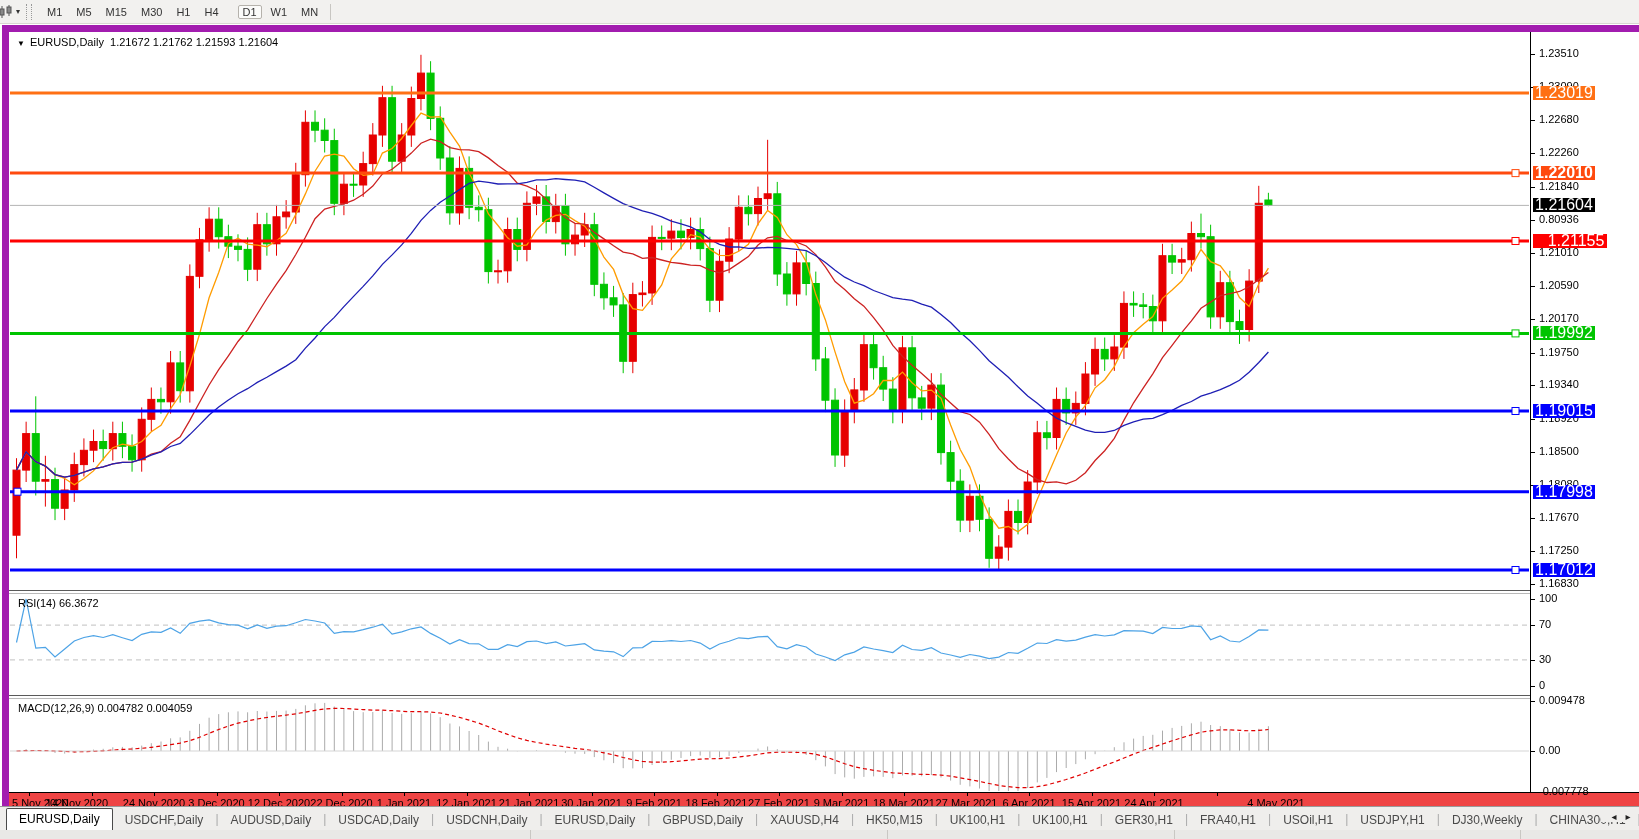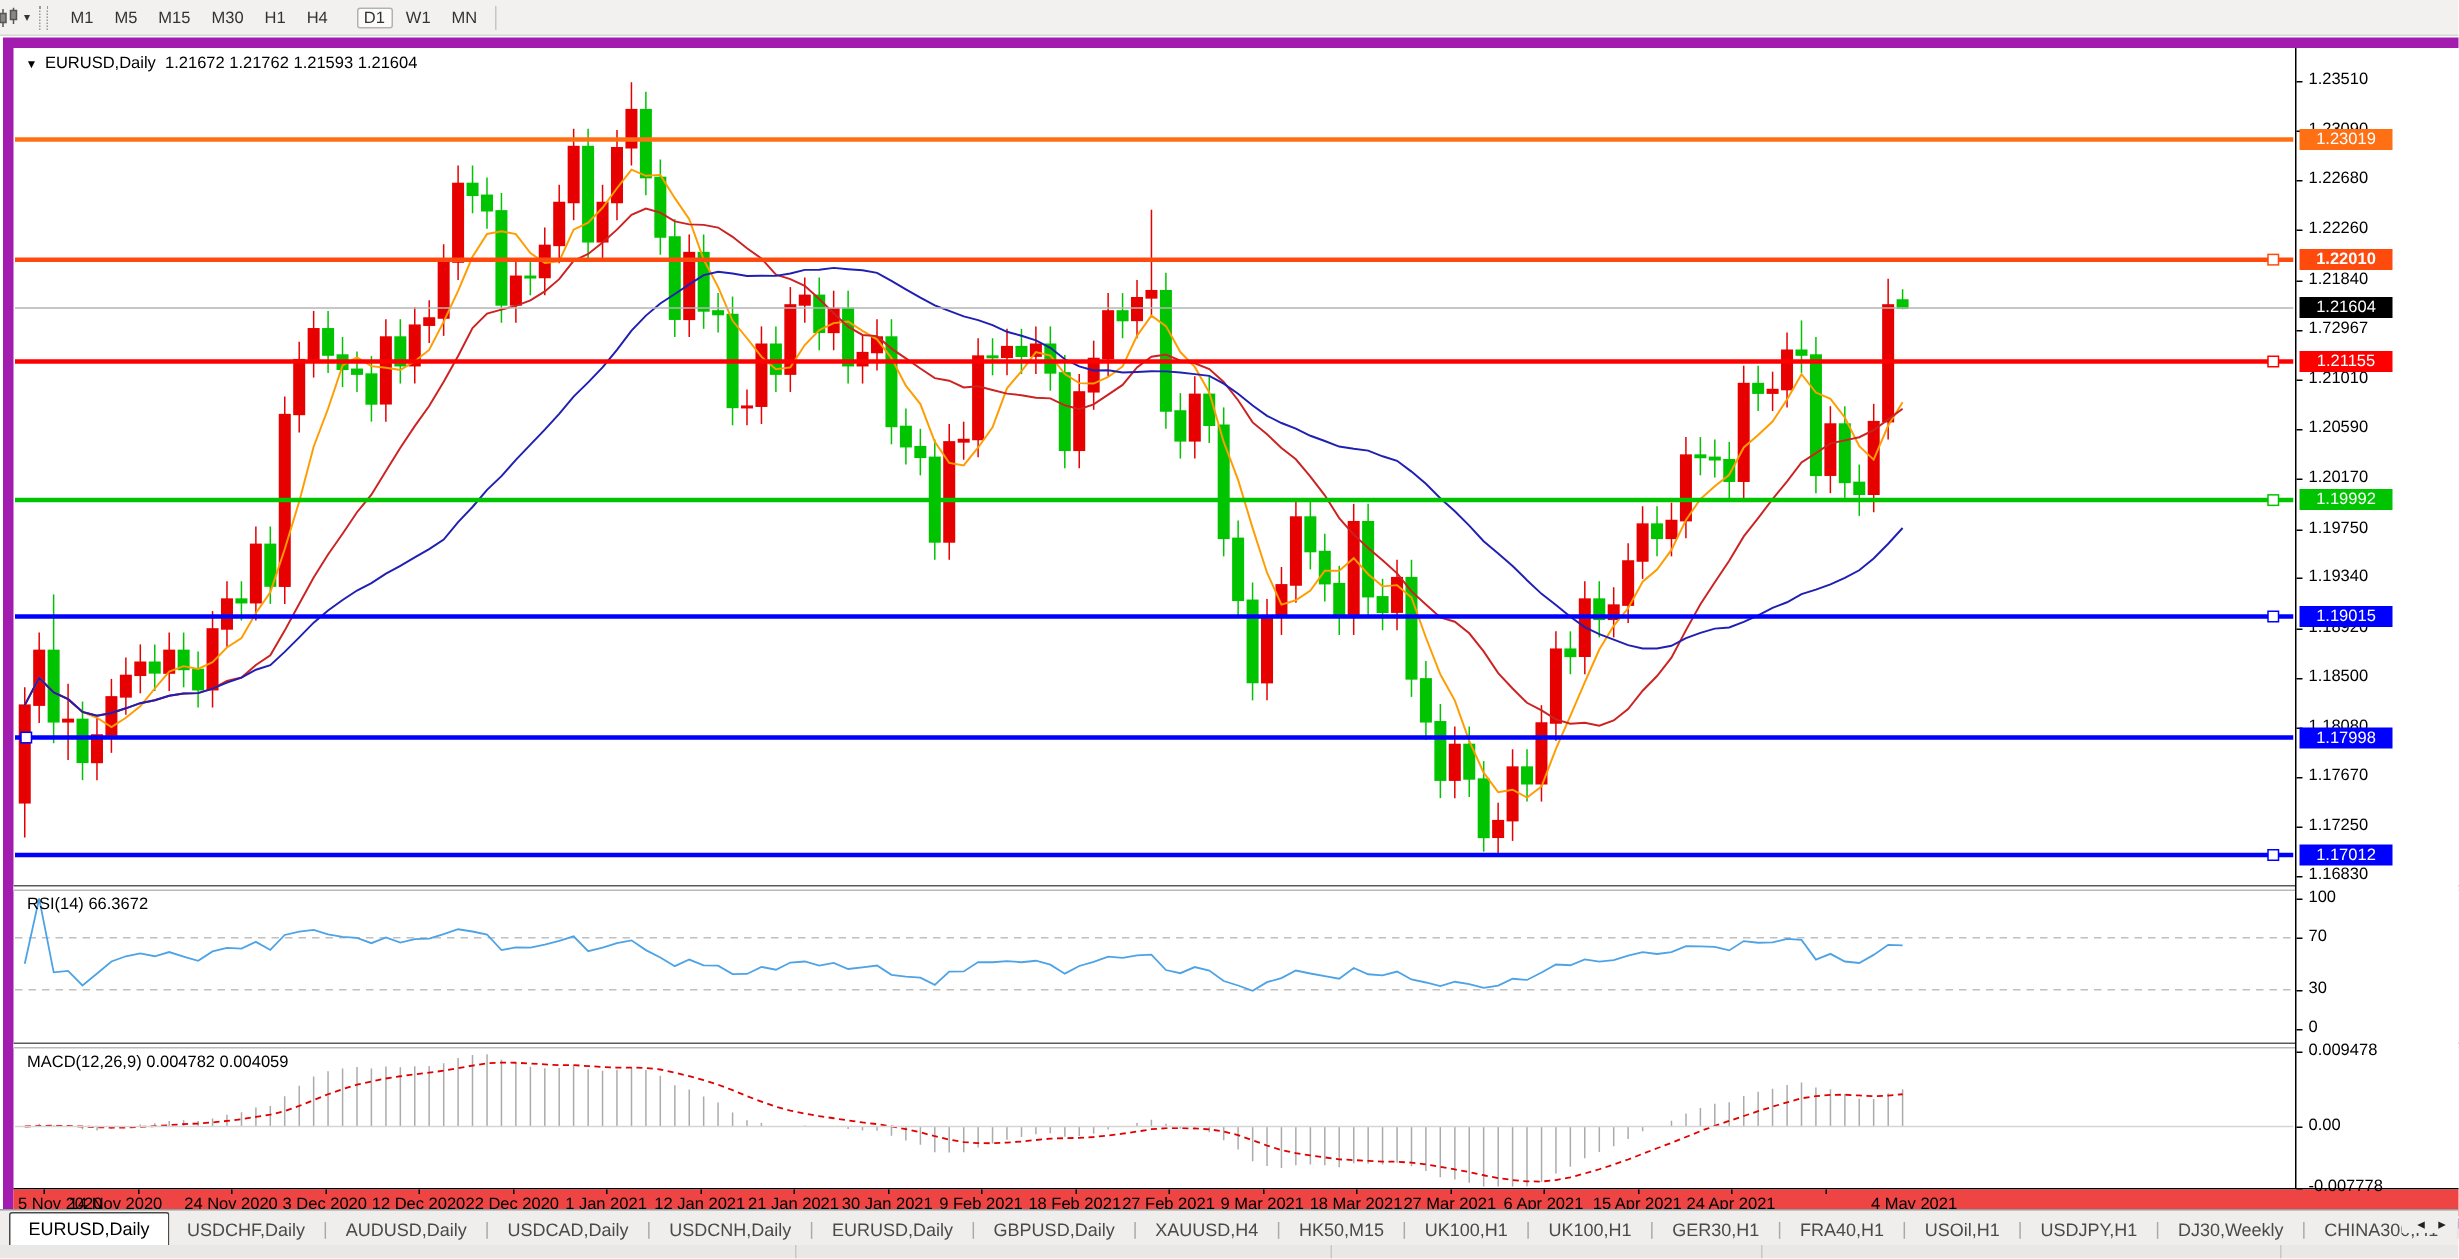--- a/index.html
+++ b/index.html
@@ -26,21 +26,21 @@
   .pane-sep{position:absolute;left:0;width:1632px;height:2px;background:#fff;border-top:1px solid #5a5a5a;border-bottom:1px solid #b9b9b9;z-index:5;}
   #sep1{top:558px;} #sep2{top:663px;}
   #x-axis-line{position:absolute;left:0;top:760px;width:1632px;height:1px;background:#000;}
   .pane-label{position:absolute;left:9px;font-size:11px;color:#000;z-index:6;}
   #rsi-label{top:565px;} #macd-label{top:670px;}
 
   
   #axis-col{position:absolute;left:1521px;top:0;width:111px;height:760px;background:#fff;border-left:1px solid #000;z-index:10;}
   .tick-dash{position:absolute;left:0;width:4px;height:1px;background:#000;}
   .tick-lbl{position:absolute;left:8px;font-size:11px;color:#000;white-space:nowrap;}
-  .price-box{position:absolute;left:2px;width:62px;height:14px;line-height:14px;text-align:center;color:#fff;font-size:11px;z-index:12;}
+  .price-box{position:absolute;left:2px;width:62px;height:14px;line-height:14px;text-align:center;color:#fff;font-size:16px;z-index:12;}
 
   
   #date-axis{position:absolute;left:0;top:761px;width:1632px;height:18px;background:#ef4444;}
   .date-lbl{position:absolute;top:4px;font-size:11px;color:#000;white-space:nowrap;transform:translateX(-50%);}
   .date-tick{position:absolute;top:0;width:1px;height:3px;background:#000;}
 
   
   #tabbar{position:absolute;left:0;top:806px;width:1639px;height:23px;background:#efeeec;border-top:1px solid #9a9a9a;display:flex;align-items:flex-end;overflow:hidden;}
   .tab{height:19px;line-height:19px;padding:0 12px;font-size:12px;color:#4a4a4a;white-space:nowrap;cursor:default;}
   .tab.active{background:#fff;border:1px solid #4a4a4a;border-bottom:none;height:21px;line-height:21px;color:#000;margin-left:6px;border-radius:2px 2px 0 0;}
@@ -509,21 +509,21 @@
         <div class="tick-lbl" style="top: 15.0097px;">1.23510</div>
         <div class="tick-dash" style="top: 55.3619px;"></div>
         <div class="tick-lbl" style="top: 48.3619px;">1.23090</div>
         <div class="tick-dash" style="top: 87.92px;"></div>
         <div class="tick-lbl" style="top: 80.92px;">1.22680</div>
         <div class="tick-dash" style="top: 121.272px;"></div>
         <div class="tick-lbl" style="top: 114.272px;">1.22260</div>
         <div class="tick-dash" style="top: 154.624px;"></div>
         <div class="tick-lbl" style="top: 147.624px;">1.21840</div>
         <div class="tick-dash" style="top: 187.977px;"></div>
-        <div class="tick-lbl" style="top: 180.977px;">1.72967</div>
+        <div class="tick-lbl" style="top: 180.977px;">0.80936</div>
         <div class="tick-dash" style="top: 220.535px;"></div>
         <div class="tick-lbl" style="top: 213.535px;">1.21010</div>
         <div class="tick-dash" style="top: 253.887px;"></div>
         <div class="tick-lbl" style="top: 246.887px;">1.20590</div>
         <div class="tick-dash" style="top: 287.239px;"></div>
         <div class="tick-lbl" style="top: 280.239px;">1.20170</div>
         <div class="tick-dash" style="top: 320.591px;"></div>
         <div class="tick-lbl" style="top: 313.591px;">1.19750</div>
         <div class="tick-dash" style="top: 353.149px;"></div>
         <div class="tick-lbl" style="top: 346.149px;">1.19340</div>
@@ -534,21 +534,21 @@
         <div class="tick-dash" style="top: 453.206px;"></div>
         <div class="tick-lbl" style="top: 446.206px;">1.18080</div>
         <div class="tick-dash" style="top: 485.764px;"></div>
         <div class="tick-lbl" style="top: 478.764px;">1.17670</div>
         <div class="tick-dash" style="top: 519.116px;"></div>
         <div class="tick-lbl" style="top: 512.116px;">1.17250</div>
         <div class="tick-dash" style="top: 552.468px;"></div>
         <div class="tick-lbl" style="top: 545.468px;">1.16830</div>
         <div class="price-box" style="top: 54px; background: rgb(255, 112, 20);">1.23019</div>
         <div class="price-box" style="top: 134.125px; background: rgb(255, 74, 14); font-weight: bold;">1.22010</div>
-        <div class="price-box" style="top: 202.02px; background: rgb(255, 0, 0);">1.21155</div>
+        <div class="price-box" style="top: 202.02px; background: rgb(255, 0, 0); padding-left: 12px;">1.21155</div>
         <div class="price-box" style="top: 294.374px; background: rgb(0, 196, 0);">1.19992</div>
         <div class="price-box" style="top: 371.958px; background: rgb(0, 0, 255);">1.19015</div>
         <div class="price-box" style="top: 452.718px; background: rgb(0, 0, 255);">1.17998</div>
         <div class="price-box" style="top: 531.016px; background: rgb(0, 0, 255);">1.17012</div>
         <div class="price-box" style="top: 166.365px; background: rgb(0, 0, 0);">1.21604</div>
         <div class="tick-dash" style="top: 567px;"></div>
         <div class="tick-lbl" style="top: 560px;">100</div>
         <div class="tick-dash" style="top: 593.1px;"></div>
         <div class="tick-lbl" style="top: 586.1px;">70</div>
         <div class="tick-dash" style="top: 627.9px;"></div>

